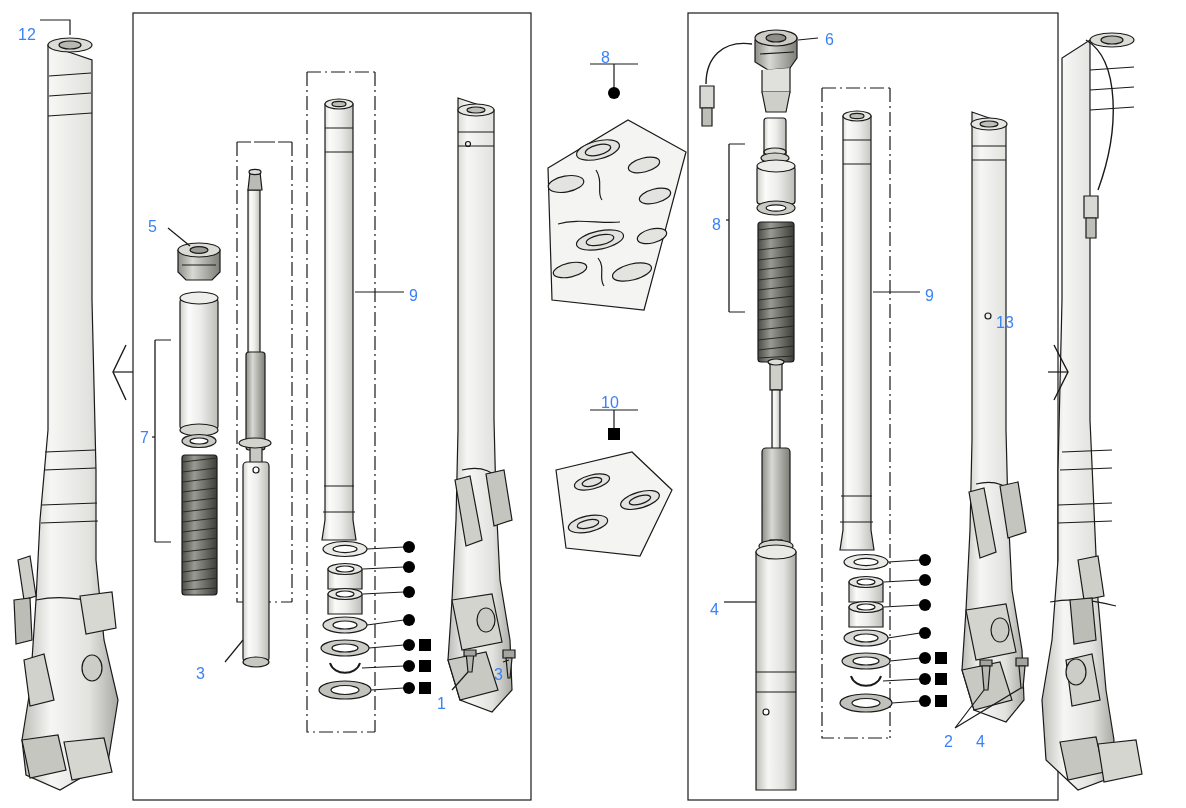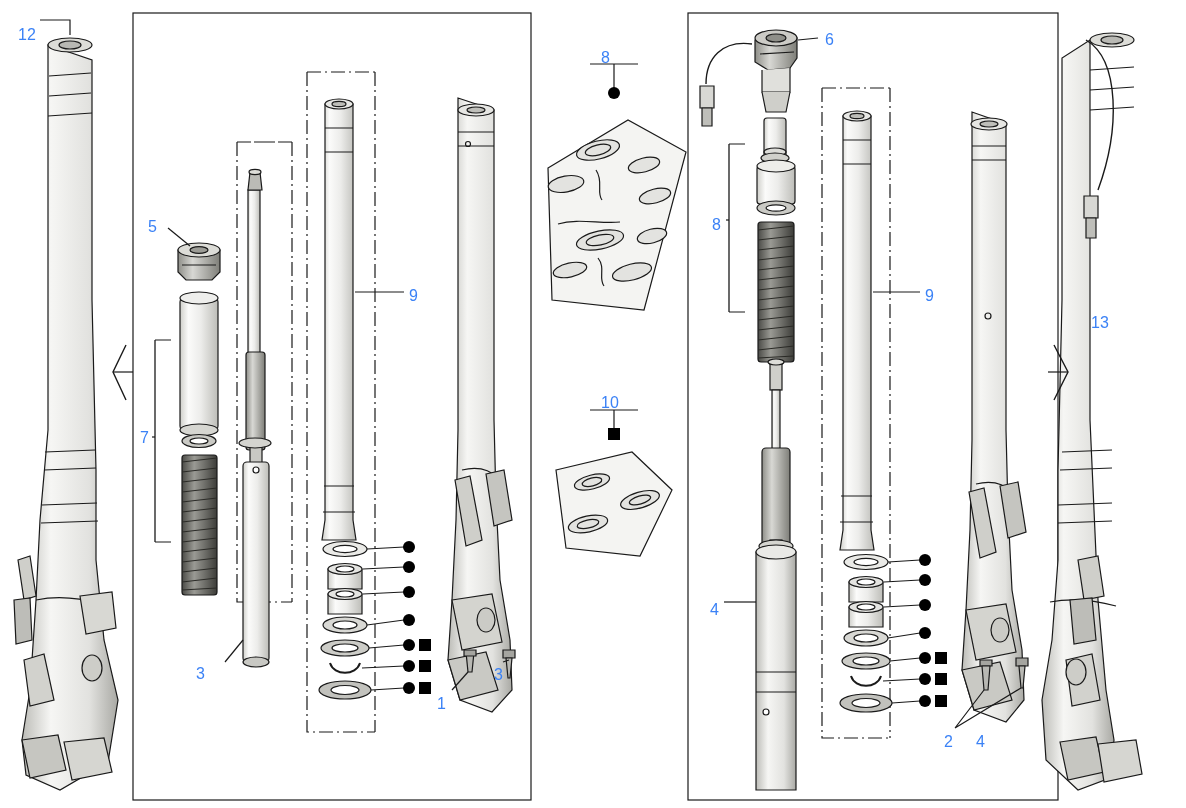--- a/index.html
+++ b/index.html
@@ -365,15 +365,15 @@
   <div class="cal big" style="left:437px;top:696px">1</div>
   <div class="cal big" style="left:494px;top:667px">3</div>
   <div class="cal big" style="left:601px;top:50px">8</div>
   <div class="cal big" style="left:601px;top:395px">10</div>
   <div class="cal big" style="left:825px;top:32px">6</div>
   <div class="cal big" style="left:712px;top:217px">8</div>
   <div class="cal big" style="left:710px;top:602px">4</div>
   <div class="cal big" style="left:925px;top:288px">9</div>
   <div class="cal big" style="left:944px;top:734px">2</div>
   <div class="cal big" style="left:976px;top:734px">4</div>
-  <div class="cal big" style="left:1091px;top:315px">13</div>
+  <div class="cal big" style="left:996px;top:315px">13</div>
 
 </div>
 
 </body></html>

